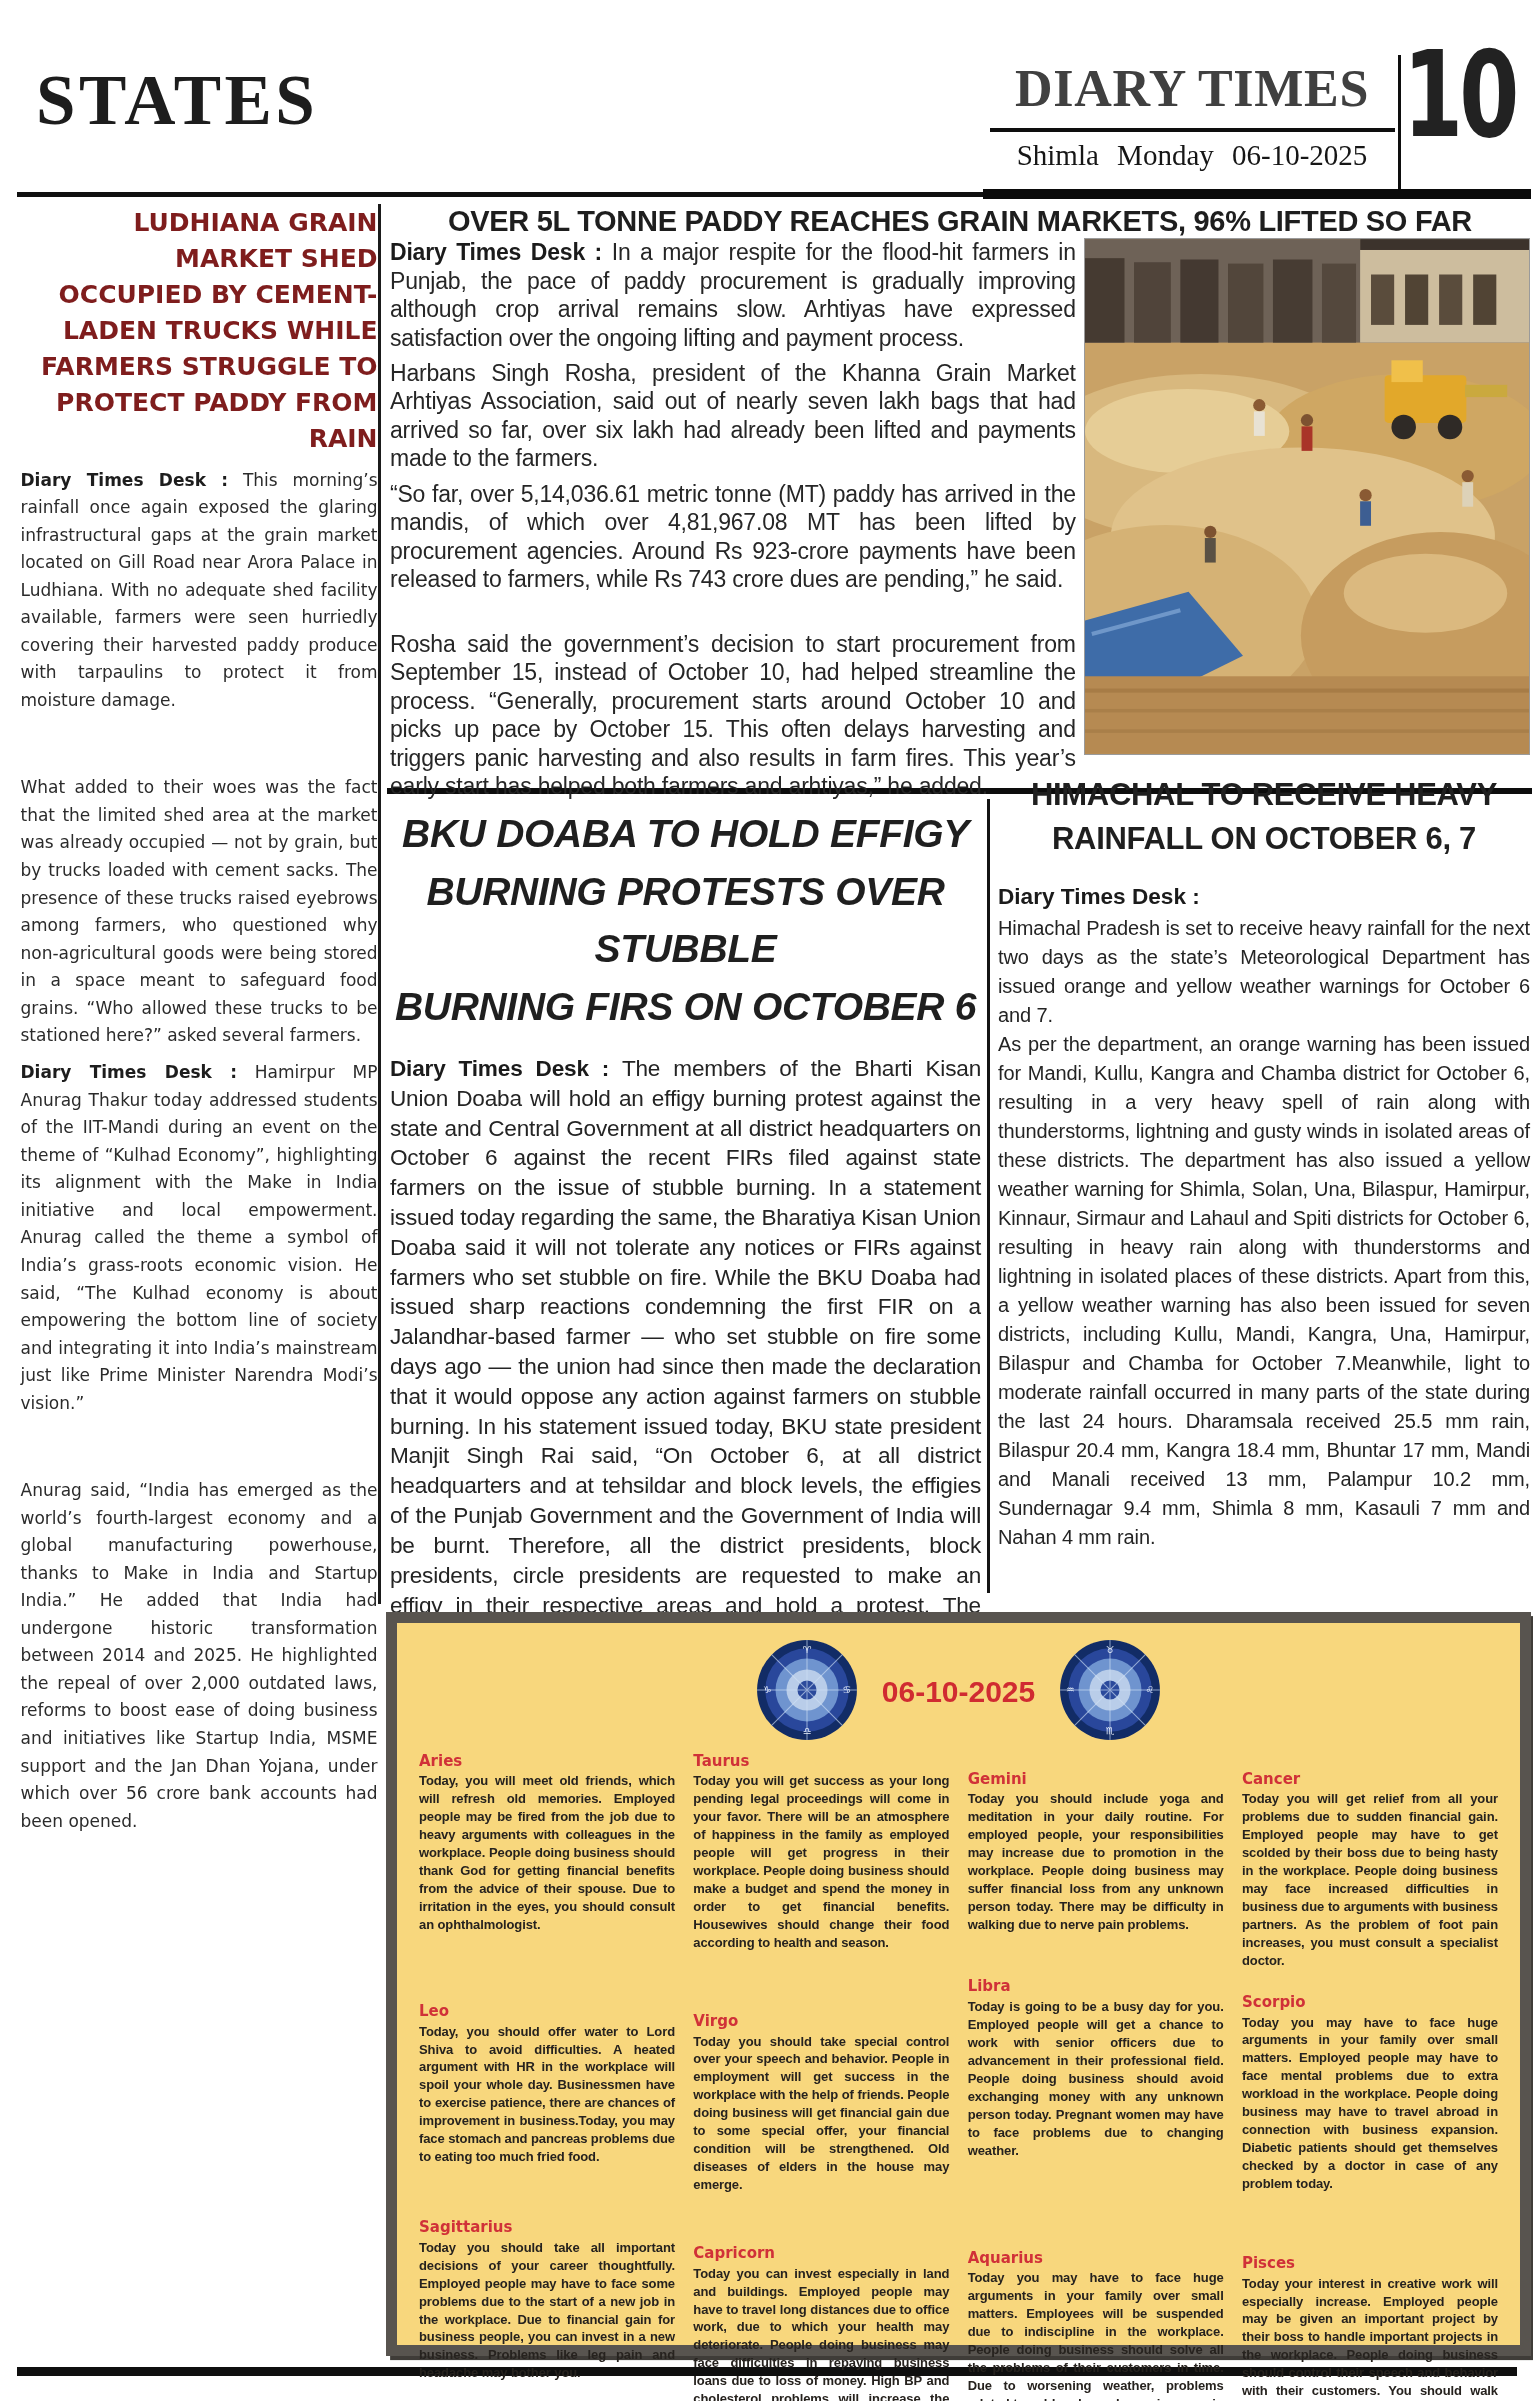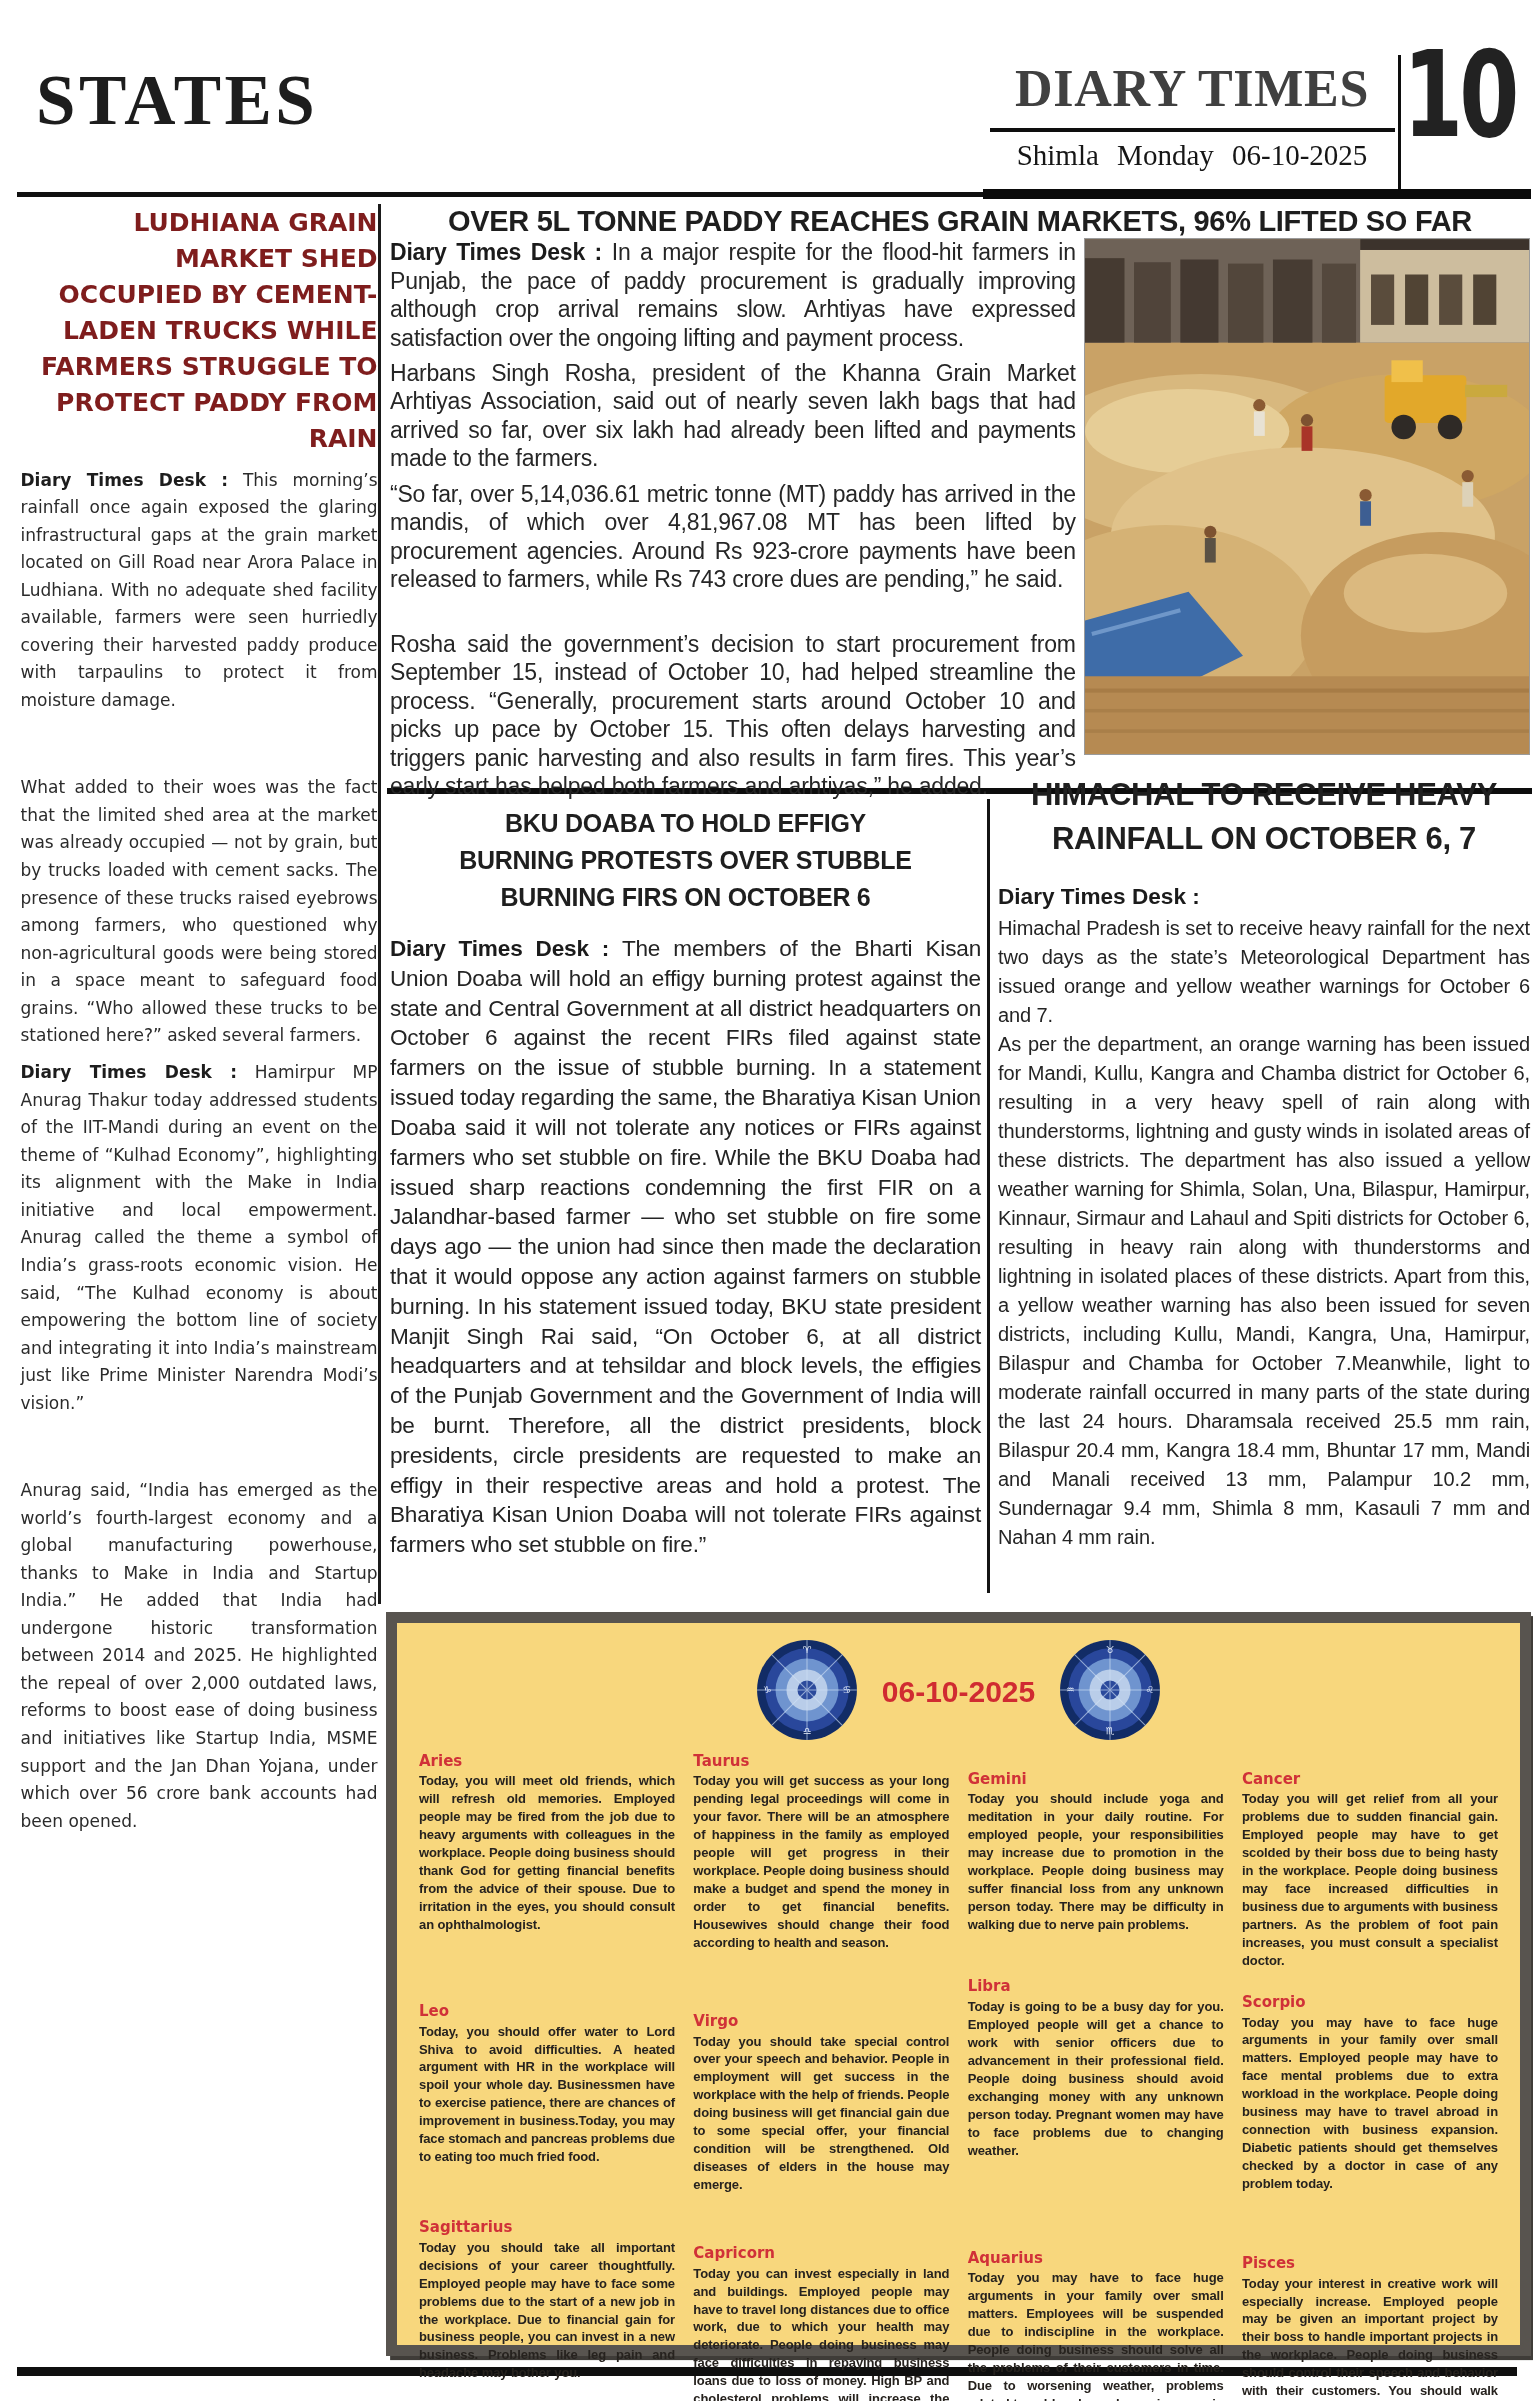--- a/index.html
+++ b/index.html
@@ -37,21 +37,21 @@
   .paddy-row { display:flex; margin-top:0; }
   .paddy-text { width:687px; font-size:23px; line-height:1.24; text-align:justify; letter-spacing:-0.2px; color:#262626; }
   .paddy-text p { margin-bottom:6.8px; }
   .paddy-text .spacer-top { margin-top:36px; }
   .byline-inline { font-weight:bold; color:#1b1b1b; }
   .photo-wrap { margin-left:8.2px; width:446px; height:519px; }
   .photo-wrap svg { display:block; border:0.7px solid #9a9a9a; }
 
   
   .bku { position:absolute; left:390px; top:805px; width:591px; color:#242424; }
-  .bku .headline { font-weight:bold; font-size:25px; line-height:1.48; letter-spacing:-0.3px; text-align:center; white-space:pre-line; color:#1f1f1f; }
+  .bku .headline { font-weight:bold; font-size:39px; line-height:1.48; letter-spacing:-0.3px; text-align:center; white-space:pre-line; color:#1f1f1f;font-style:italic; }
   .bku .body { margin-top:18px; font-size:22.6px; line-height:1.32; text-align:justify; letter-spacing:-0.2px; }
 
   
   .himachal { position:absolute; left:998px; top:773px; width:532px; color:#242424; }
   .himachal .headline { font-weight:bold; font-size:31px; line-height:1.42; letter-spacing:-0.3px; text-align:center; white-space:pre-line; color:#1f1f1f; }
   .himachal .byline-line { margin-top:23px; font-weight:bold; font-size:22.6px; color:#1b1b1b; }
   .himachal .body { margin-top:4.1px; font-size:20px; line-height:1.45; text-align:justify; letter-spacing:-0.1px; }
   .himachal .body p + p { margin-top:0px; }
 
   

